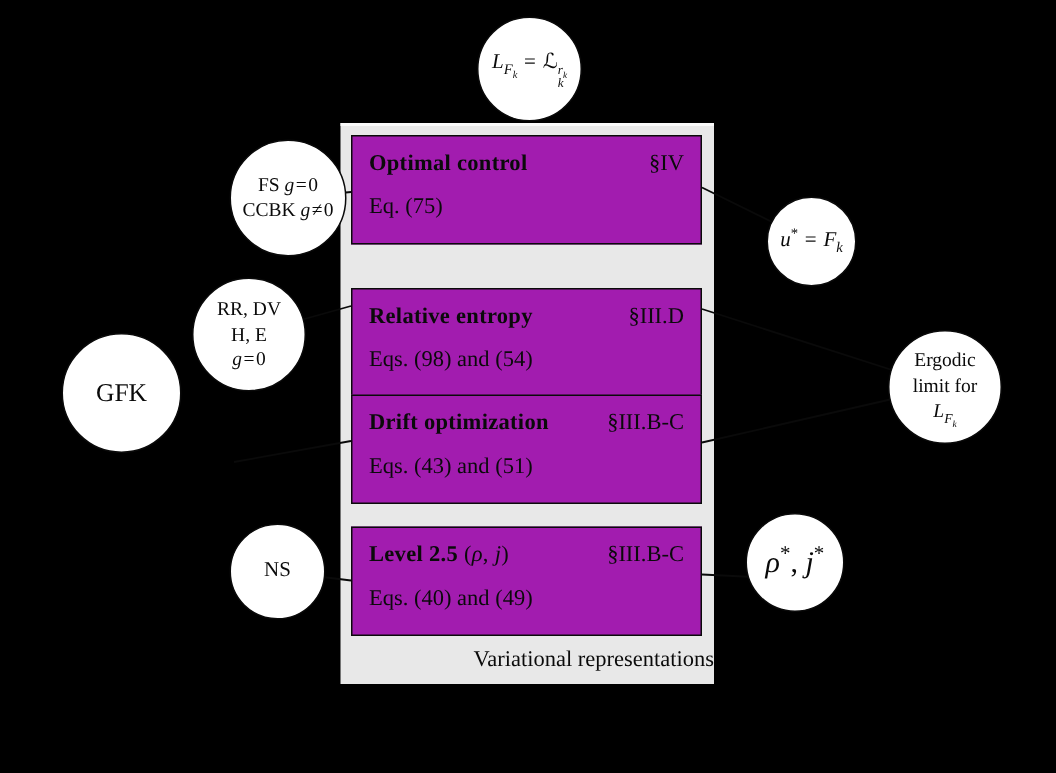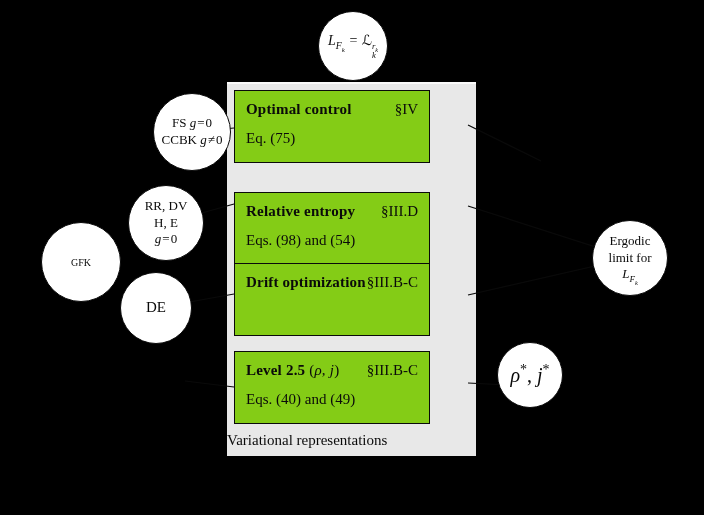--- a/index.html
+++ b/index.html
@@ -9,45 +9,45 @@
   }
   
   .panel{
     position:absolute;left:227px;top:82px;width:249px;height:374px;
     background:#e8e8e8;border-top:2px solid #fafafa;box-sizing:border-box;z-index:1;
   }
   
   .lines{position:absolute;left:0;top:0;width:704px;height:515px;z-index:2;pointer-events:none;}
   
   .box{
-    position:absolute;left:234px;width:196px;height:73px;z-index:3;
-    background:#84cc16;border:1.5px solid #0a0a0a;box-sizing:border-box;
+    position:absolute;left:234px;width:234px;height:73px;z-index:3;
+    background:#a21caf;border:1.5px solid #0a0a0a;box-sizing:border-box;
     padding:10px 11px 0 11px;
   }
   .box-b1{top:90px;} .box-b2{top:192px;} .box-b3{top:263px;} .box-b4{top:351px;}
   .box-head{display:flex;justify-content:space-between;align-items:baseline;font-size:15px;}
   .box-title{font-weight:bold;letter-spacing:.2px;}
   .box-section{font-weight:normal;}
   .box-eq{margin-top:12px;font-size:15px;}
   .nrm{font-weight:normal;}
   
   .caption{
     position:absolute;left:227px;top:432px;width:249px;z-index:3;
-    text-align:left;font-size:15px;color:#0a0a0a;
+    text-align:right;font-size:15px;color:#0a0a0a;
   }
   
   .circle{
     position:absolute;z-index:4;background:#fff;border:1px solid #0a0a0a;border-radius:50%;
     display:flex;align-items:center;justify-content:center;text-align:center;
     box-sizing:border-box;font-size:13px;line-height:1.3;white-space:nowrap;
   }
   .c-lfk    {left:318px;top:11px; width:70px;height:70px;font-size:14px;}
   .c-fsccbk {left:153px;top:93px; width:78px;height:78px;}
   .c-rrdv   {left:128px;top:185px;width:76px;height:76px;}
-  .c-gfk    {left:41px; top:222px;width:80px;height:80px;font-size:10px;}
+  .c-gfk    {left:41px; top:222px;width:80px;height:80px;font-size:17px;}
   .c-de     {left:120px;top:272px;width:72px;height:72px;font-size:15px;}
   .c-ns     {left:153px;top:349px;width:64px;height:64px;font-size:14px;}
   .c-ustar  {left:511px;top:131px;width:60px;height:60px;font-size:14px;}
   .c-ergodic{left:592px;top:220px;width:76px;height:76px;justify-content:center;}
   .c-rhoj   {left:497px;top:342px;width:66px;height:66px;font-size:20px;}
   
   i{font-style:italic;}
   sub,sup{font-size:70%;line-height:0;}
   .eqs{padding:0 1px;}
   .scr{font-family:"DejaVu Serif","DejaVu Sans",serif;font-style:italic;}
@@ -88,20 +88,21 @@
       <span class="box-section">§III.D</span>
     </div>
     <div class="box-eq">Eqs. (98) and (54)</div>
   </div>
 
   <div class="box box-b3">
     <div class="box-head">
       <span class="box-title">Drift optimization</span>
       <span class="box-section">§III.B-C</span>
     </div>
+    <div class="box-eq">Eqs. (43) and (51)</div>
   </div>
 
   <div class="box box-b4">
     <div class="box-head">
       <span class="box-title">Level 2.5 <span class="nrm">(<i>ρ</i>, <i>j</i>)</span></span>
       <span class="box-section">§III.B-C</span>
     </div>
     <div class="box-eq">Eqs. (40) and (49)</div>
   </div>
 
@@ -115,22 +116,25 @@
   </div>
   <div class="circle c-fsccbk">
     <span>FS <i>g</i><span class="eqs">=</span>0<br>CCBK <i>g</i><span class="eqs">≠</span>0</span>
   </div>
   <div class="circle c-rrdv">
     <span>RR, DV<br>H, E<br><i>g</i><span class="eqs">=</span>0</span>
   </div>
   <div class="circle c-gfk">
     <span>GFK</span>
   </div>
-  <div class="circle c-de">
-    <span>DE</span>
+  <div class="circle c-ns">
+    <span>NS</span>
+  </div>
+  <div class="circle c-ustar">
+    <span><i>u</i><sup>*</sup> <span class="eqs">=</span> <i>F</i><sub><i>k</i></sub></span>
   </div>
   <div class="circle c-ergodic">
     <span>Ergodic<br>limit for<br><i>L</i><sub><i>F</i><sub><i>k</i></sub></sub></span>
   </div>
   <div class="circle c-rhoj">
     <span><i>ρ</i><sup>*</sup>, <i>j</i><sup>*</sup></span>
   </div>
 
 </div>
 

